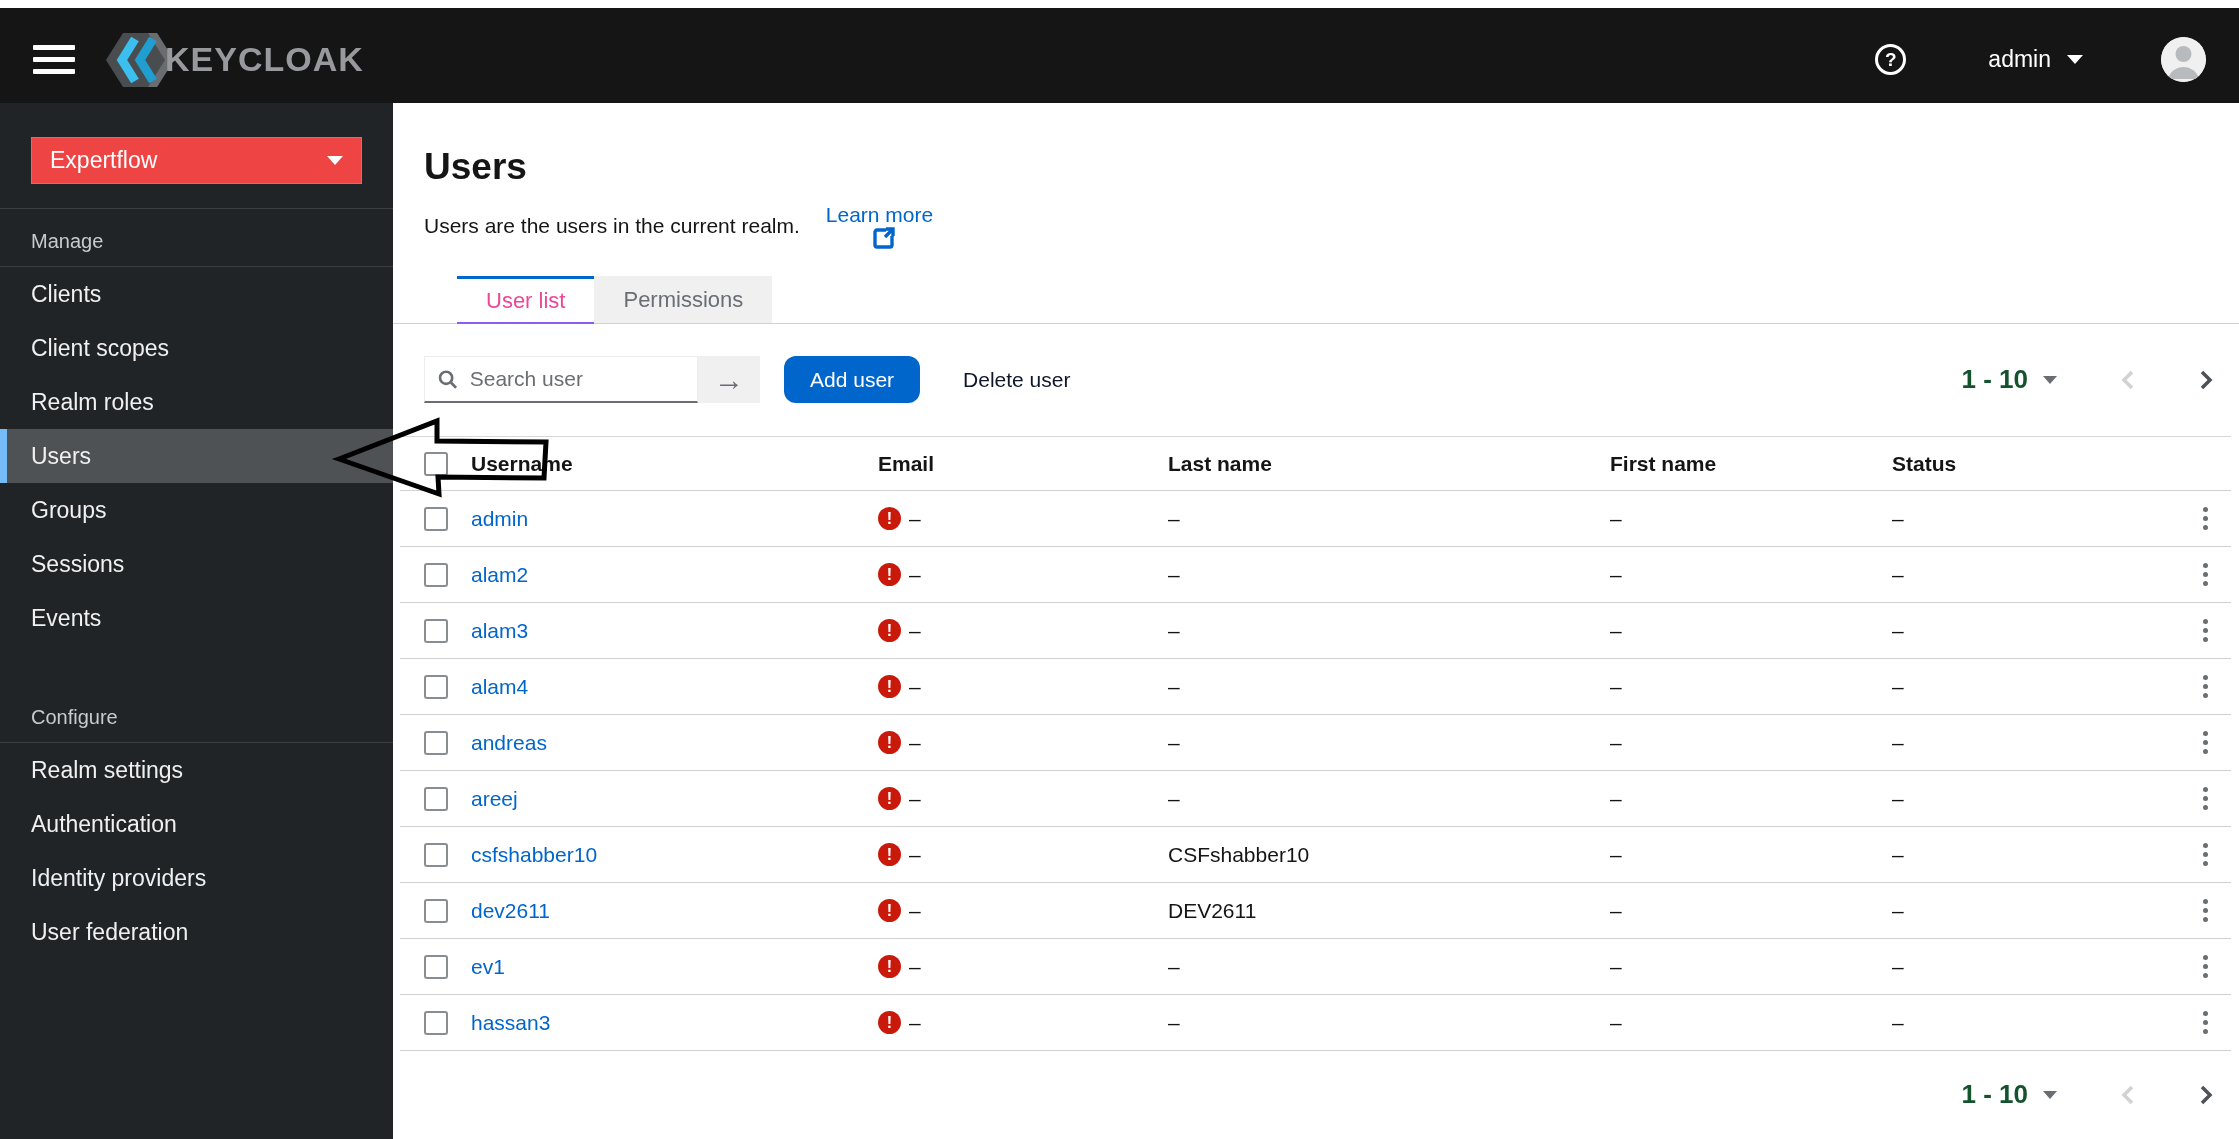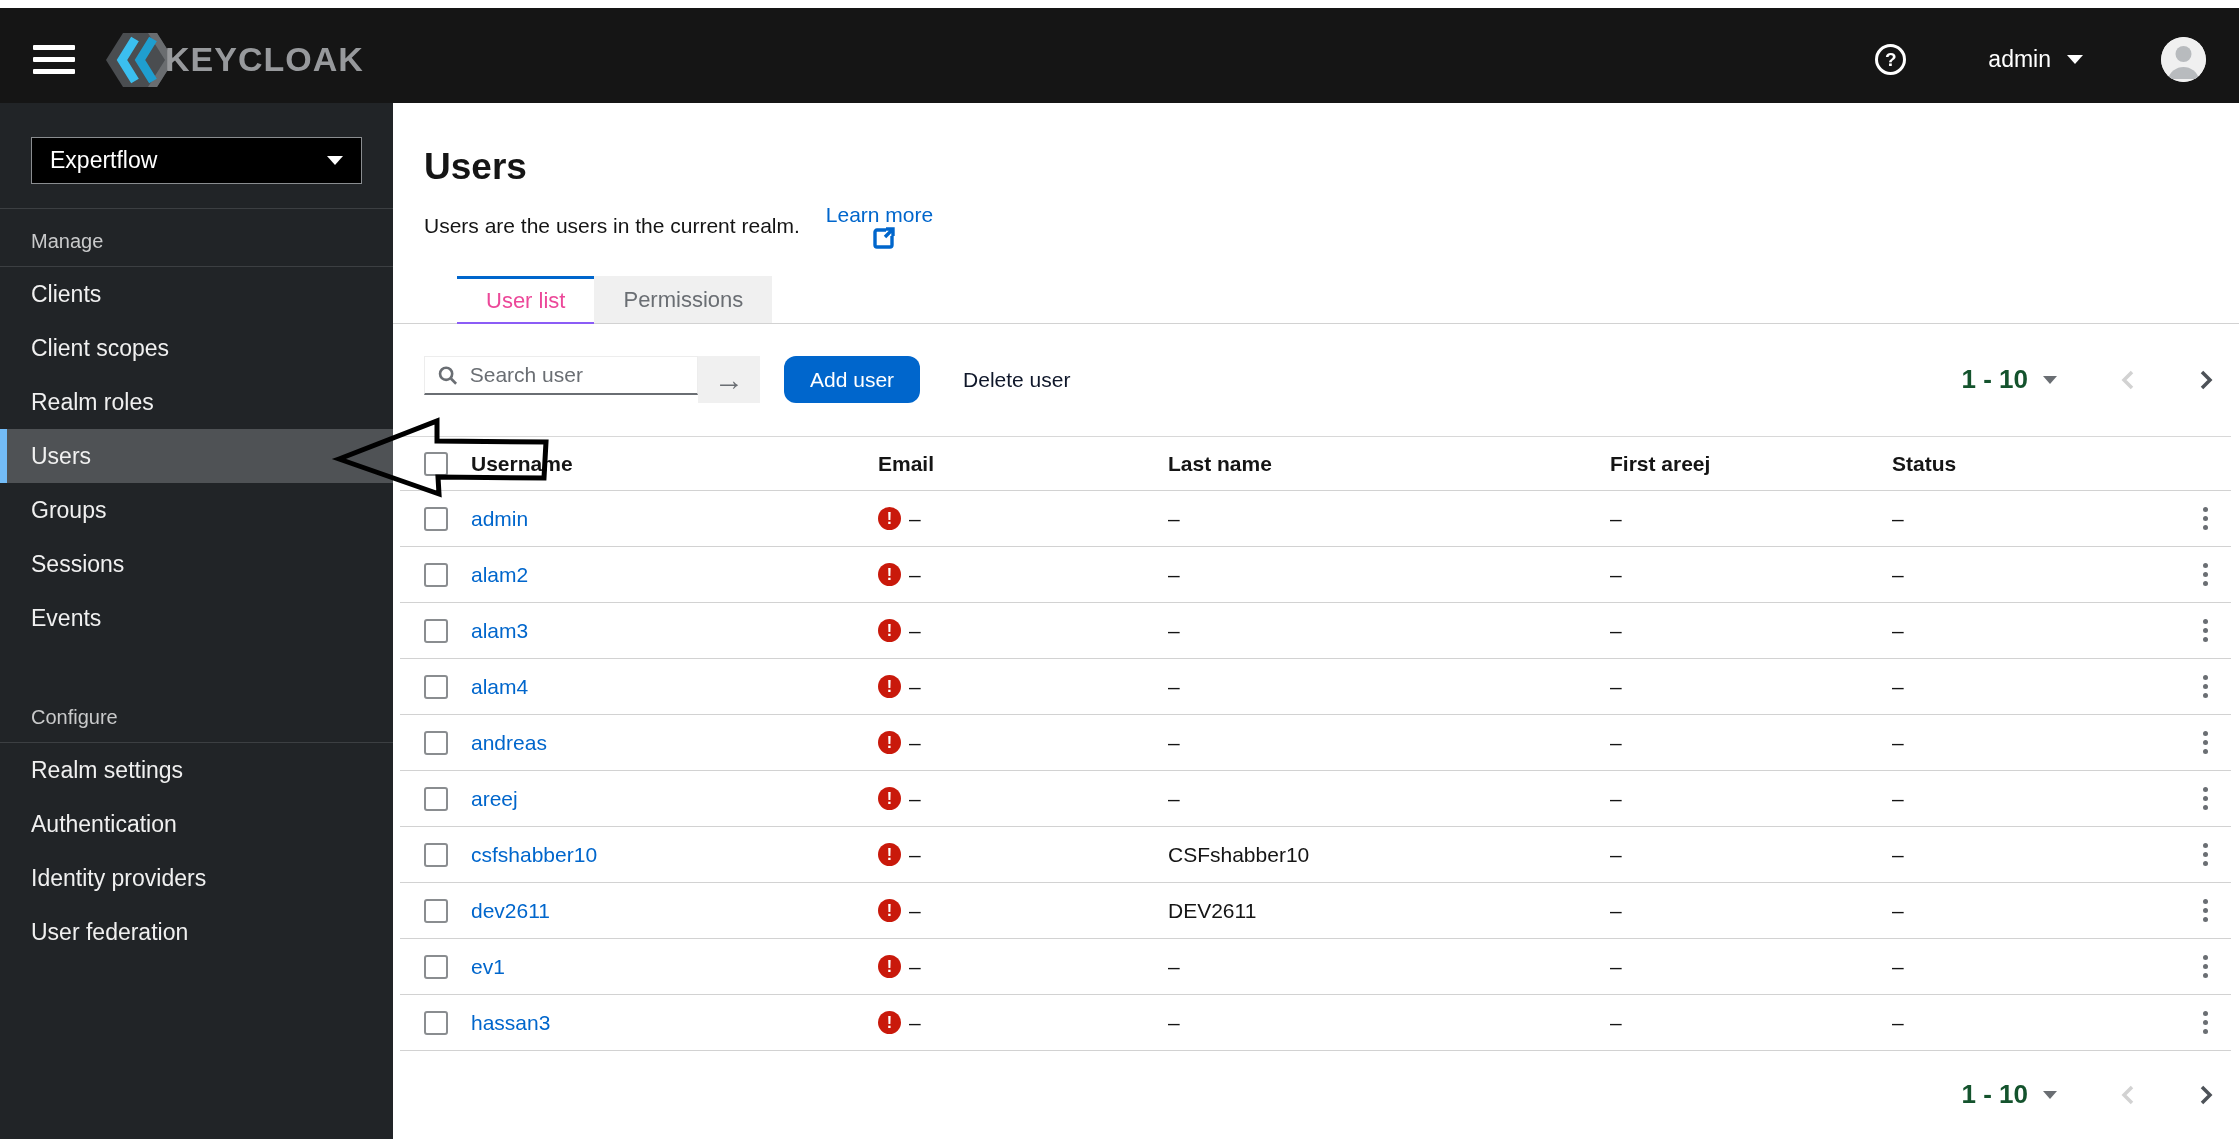--- a/index.html
+++ b/index.html
@@ -29,21 +29,21 @@
   .caret { width:0; height:0; border-left:8px solid transparent; border-right:8px solid transparent; border-top:9px solid #fff; margin-left:16px; }
   .avatar { width:45px; height:45px; border-radius:50%; overflow:hidden; margin-left:78px; background:#f0f0f0; cursor:pointer; }
 
   
   .sidebar {
     position:absolute; top:103px; left:0; width:393px; height:1036px;
     background:#212427;
   }
   .realm-wrap { padding:34px 31px 24px 31px; border-bottom:1px solid #3c3f42; }
   .realm-selector {
-    height:47px; border:1px solid #8a8d90; background:#000000; color:#fff;
+    height:47px; border:1px solid #8a8d90; background:#ef4444; color:#fff;
     display:flex; align-items:center; padding:0 18px; font-size:23px; cursor:pointer;
   }
   .realm-selector .caret { margin-left:auto; border-top-color:#fff; }
   .nav-section-title {
     color:#c9cacb; font-size:20px; padding:21px 31px 13px 31px; border-bottom:1px solid #3c3f42;
   }
   .nav-section.configure .nav-section-title { margin-top:40px; }
   .nav-item {
     height:54px; display:flex; align-items:center; padding-left:31px;
     color:#f0f0f0; font-size:23px; cursor:pointer;
@@ -63,21 +63,21 @@
     height:48px; margin-bottom:-1px; display:flex; align-items:center;
     padding:0 29px; font-size:22px; cursor:pointer;
   }
   .tab.active { background:#fff; border-top:3px solid #0066cc; border-bottom:2px solid #8b5cf6; color:#ec4899; }
   .tab.inactive { background:#f0f0f0; color:#6a6e73; border-bottom:1px solid #d2d2d2; }
 
   
   .toolbar { display:flex; align-items:center; margin:32px 24px 0 31px; height:47px; }
   .search-group { display:flex; height:47px; }
   .search-input-wrap {
-    width:274px; height:39px; background:#fff;
+    width:274px; height:47px; background:#fff;
     border:1px solid #ededed; border-bottom:2px solid #6a6e73;
     display:flex; align-items:center; padding:16px 12px;
   }
   .search-input-wrap input {
     border:none; outline:none; font-size:21px; width:100%; margin-left:11px;
     font-family:"Liberation Sans",sans-serif; color:#151515;
   }
   .search-input-wrap input::placeholder { color:#6a6e73; opacity:1; }
   .search-submit {
     width:62px; height:47px; background:#f0f0f0; border:none; cursor:pointer;
@@ -281,21 +281,21 @@
       <col class="c-first">
         <col class="c-status">
         <col class="c-kebab">
     </colgroup>
     <thead>
       <tr>
         <th class="check-cell"><span class="checkbox"></span></th>
         <th>Username</th>
         <th>Email</th>
         <th>Last name</th>
-        <th>First areej</th>
+        <th>First name</th>
         <th>Status</th>
         <th></th>
       </tr>
     </thead>
     <tbody>
       <tr>
         <td class="check-cell"><span class="checkbox"></span></td>
         <td><a class="user-link">admin</a></td>
         <td>
             <span class="email-cell">

